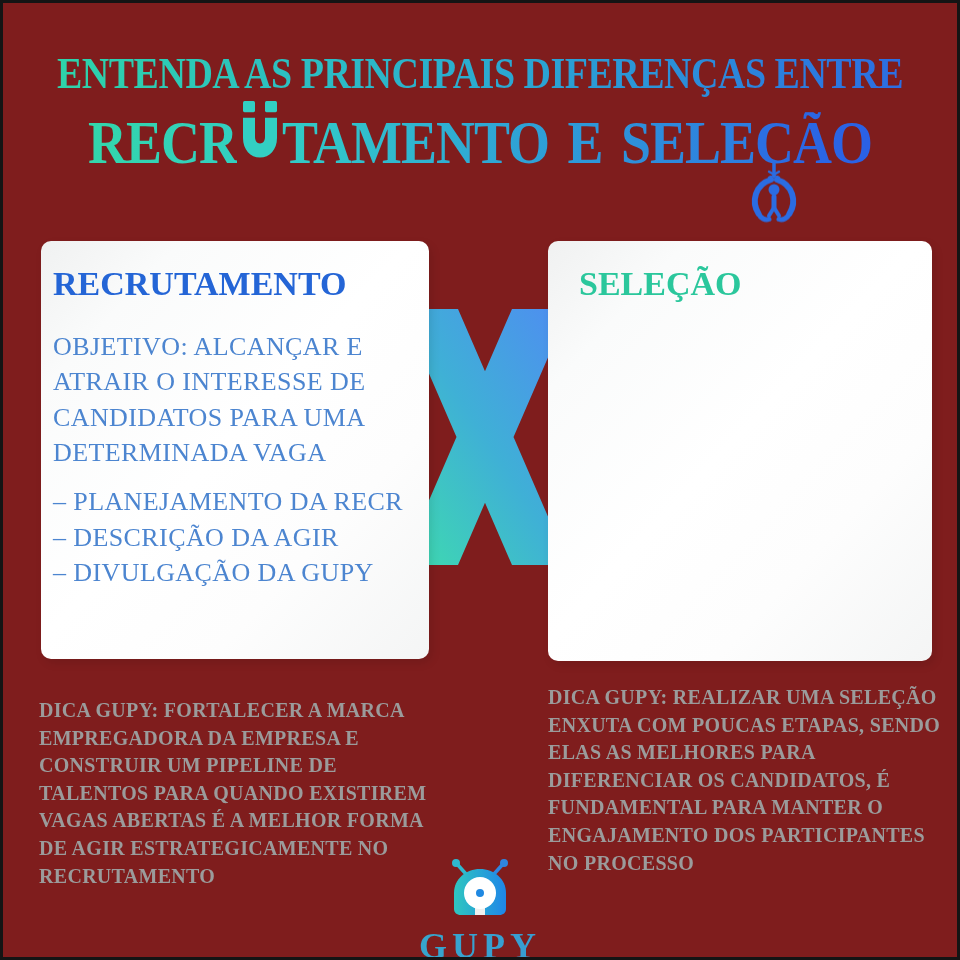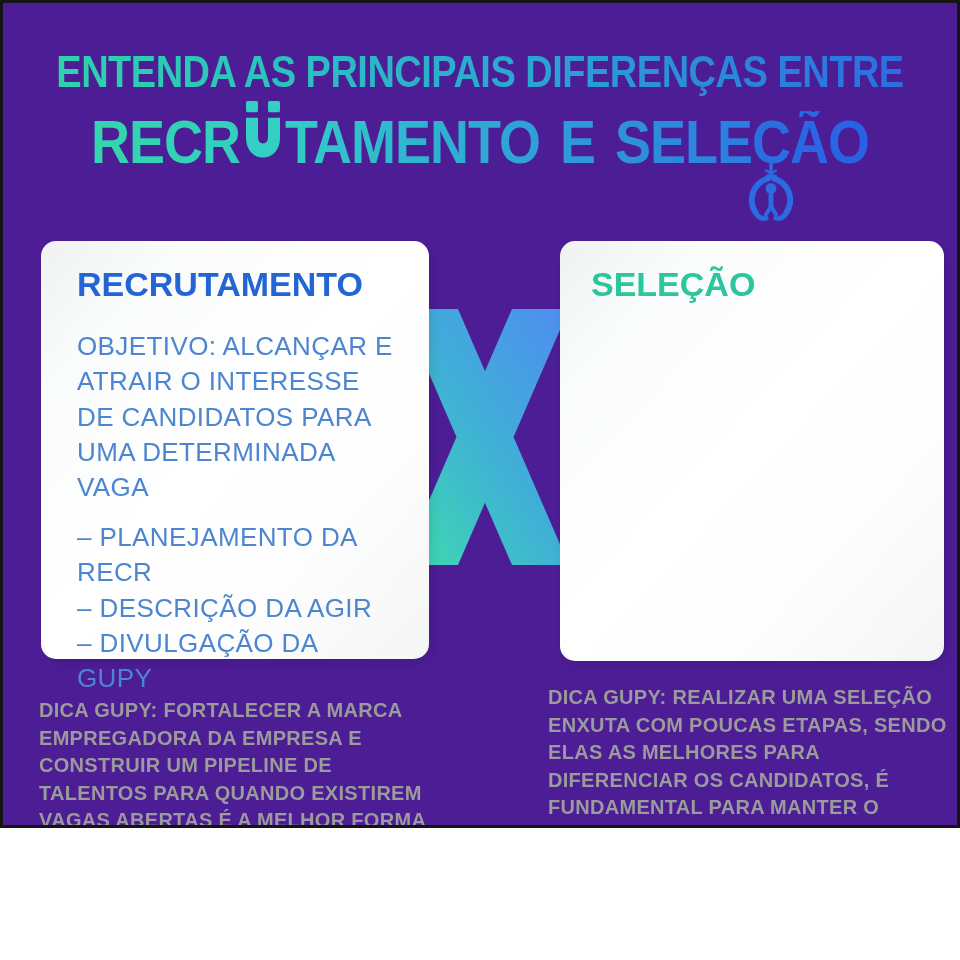--- a/index.html
+++ b/index.html
@@ -1,21 +1,21 @@
 <!DOCTYPE html>
 <html><head>
 <meta charset="utf-8">
 <style>
   * { margin:0; padding:0; box-sizing:border-box; }
   html,body { width:100%; height:100%; }
   body { font-family:"Liberation Sans", sans-serif; background:#ffffff; }
 
   .frame {
-    position:relative; width:960px; height:828px;
-    background:#4c1d95; border:3px solid #141414; overflow:hidden;
+    position:relative; width:960px; height:960px;
+    background:#7f1d1d; border:3px solid #141414; overflow:hidden;font-family:Liberation Serif, serif;
   }
 
   
   .gt { -webkit-background-clip:text; background-clip:text; color:transparent; display:inline-block; }
 
   
   .title1 {
     position:absolute; top:44px; left:0; right:0; text-align:center;
   }
   .title1 .gt {
@@ -35,27 +35,27 @@
   .t2-d { background-image:linear-gradient(90deg,#2b69e3 0%,#2a60e5 100%); }
   .magnet-wrap { margin:0 2px 1px 3px; display:inline-block; }
   .claw-wrap { position:relative; display:inline-block; }
   .claw-svg { position:absolute; left:50%; top:calc(100% - 9px); transform:translateX(-50%) scaleY(0.893); transform-origin:center top; }
 
   
   .versus { position:absolute; left:398px; top:306px; z-index:0; }
 
   
   .card {
-    position:absolute; z-index:1; border-radius:15px;
+    position:absolute; z-index:1; border-radius:10px;
     background:linear-gradient(133deg,#f0f1f1 0%,#fafbfb 18%,#ffffff 48%,#fdfdfd 72%,#f4f5f5 100%);
     box-shadow:3px 4px 10px rgba(0,0,0,0.10);
-    padding:26px 36px;
+    padding:26px 12px;
   }
   .card-left  { left:38px;  top:238px; width:388px; height:418px; }
-  .card-right { left:545px; top:238px; width:384px; height:420px; padding-left:31px;margin-left:12px; }
+  .card-right { left:545px; top:238px; width:384px; height:420px; padding-left:31px; }
   .card h2 { font-size:34px; font-weight:800; line-height:1; margin-bottom:28px; letter-spacing:0; }
   .card-left  h2 { color:#2465d6; }
   .card-right h2 { color:#2bc79c; }
   .card p  { font-size:26px; line-height:1.36; letter-spacing:0.4px; margin-bottom:10px; font-weight:400; }
   .card ul { list-style:none; }
   .card li { font-size:26px; line-height:1.36; letter-spacing:0.4px; }
   .card-left  p, .card-left  li { color:#4c85d0; }
   .card-right p, .card-right li { color:#54cbb4; }
   .card ul { margin-top:0; }
   .card p.objective { margin-bottom:0; }

